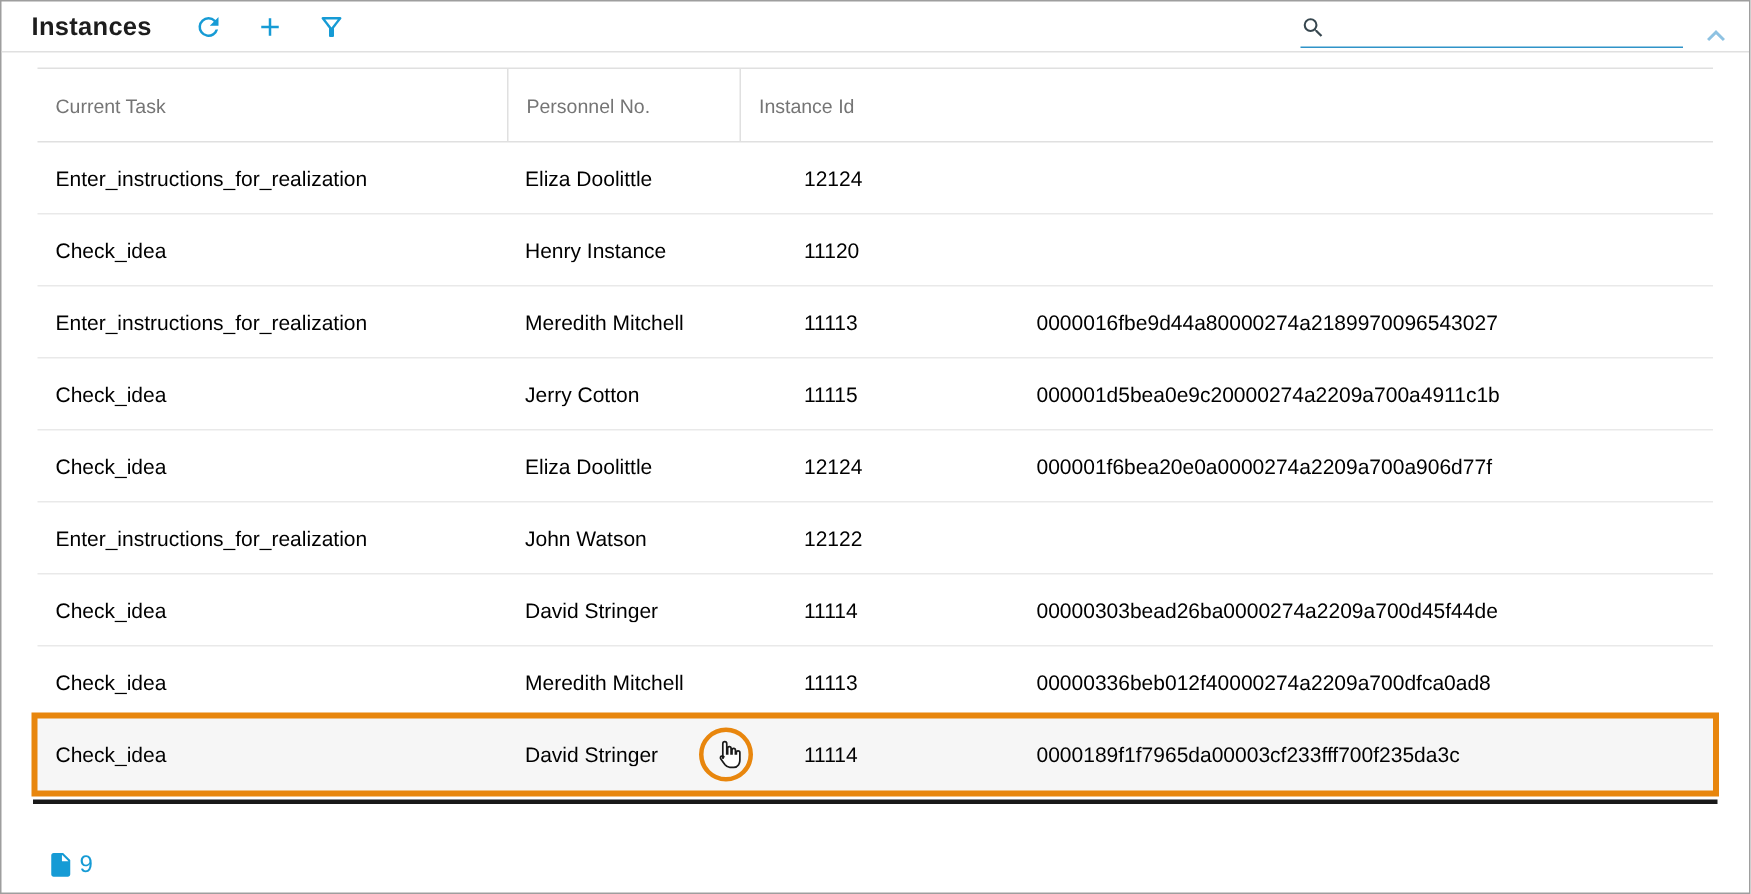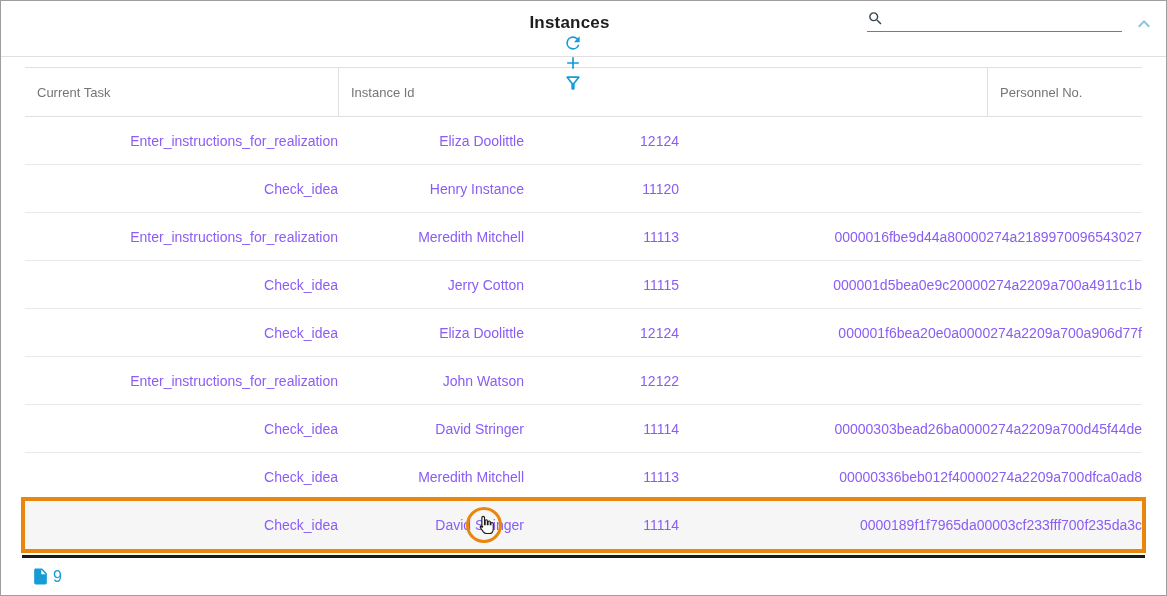--- a/index.html
+++ b/index.html
@@ -12,26 +12,25 @@
     position: relative;
     width: 1167px;
     height: 596px;
     background: #ffffff;
     border: 1px solid #9e9e9e;
     overflow: hidden;
   }
 
   
   .toolbar {
-    height: 56px;
+    height: 34px;
     display: flex;
     align-items: center;
-    padding: 12px 20px;
+    padding: 5px 20px;
     border-bottom: 1px solid #e0e0e0;
-    flex-direction: column;
   }
   .title {
     font-size: 17px;
     font-weight: 700;
     color: #1d1d1d;
     margin-right: 28px;
     letter-spacing: .2px;
   }
   .tb-btn {
     width: 20px; height: 20px;
@@ -62,21 +61,21 @@
   .collapse {
     position: absolute;
     top: 11px; right: 10px;
     width: 24px; height: 24px;
     cursor: pointer;
     display: flex; align-items: center; justify-content: center;
   }
   .collapse svg { width: 24px; height: 24px; fill: #8ec2e2; }
 
   
-  .table { margin: 10px 24px 0; text-align: right; }
+  .table { margin: 10px 24px 0; }
   .thead {
     display: flex;
     height: 50px;
     border-top: 1px solid #e0e0e0;
     border-bottom: 1px solid #e0e0e0;
     color: #757575;
     font-size: 13px;
   }
   .th {
     display: flex; align-items: center;
@@ -88,21 +87,21 @@
   .col2 { width: 186px; flex: 0 0 186px; }
   .col3 { width: 155px; flex: 0 0 155px; }
   .col4 { flex: 1; }
 
   .row {
     display: flex;
     align-items: center;
     height: 48px;
     border-bottom: 1px solid #e9e9e9;
     font-size: 14px;
-    color: #8b5cf6;
+    color: #000000;
     cursor: pointer;
   }
   .td { padding-left: 12px; white-space: nowrap; overflow: hidden; }
 
   .row.highlighted {
     position: relative;
     background: #f6f6f6;
     border-bottom: none;
     box-shadow: 0 0 0 4px #e8860d;
     z-index: 2;
@@ -167,22 +166,22 @@
     <div class="collapse">
       <svg viewBox="0 0 24 24">
           <path d="M7.41 15.41 12 10.83l4.59 4.58L18 14l-6-6-6 6z"></path>
         </svg>
     </div>
   </div>
 
   <div class="table">
     <div class="thead">
       <div class="th col1">Current Task</div>
+      <div class="th col3">Personnel No.</div>
       <div class="th col4">Instance Id</div>
-      <div class="th col3">Personnel No.</div>
     </div>
 
     <div class="row">
       <div class="td col1">Enter_instructions_for_realization</div>
       <div class="td col2">Eliza Doolittle</div>
       <div class="td col3">12124</div>
     </div>
     <div class="row">
       <div class="td col1">Check_idea</div>
       <div class="td col2">Henry Instance</div>

